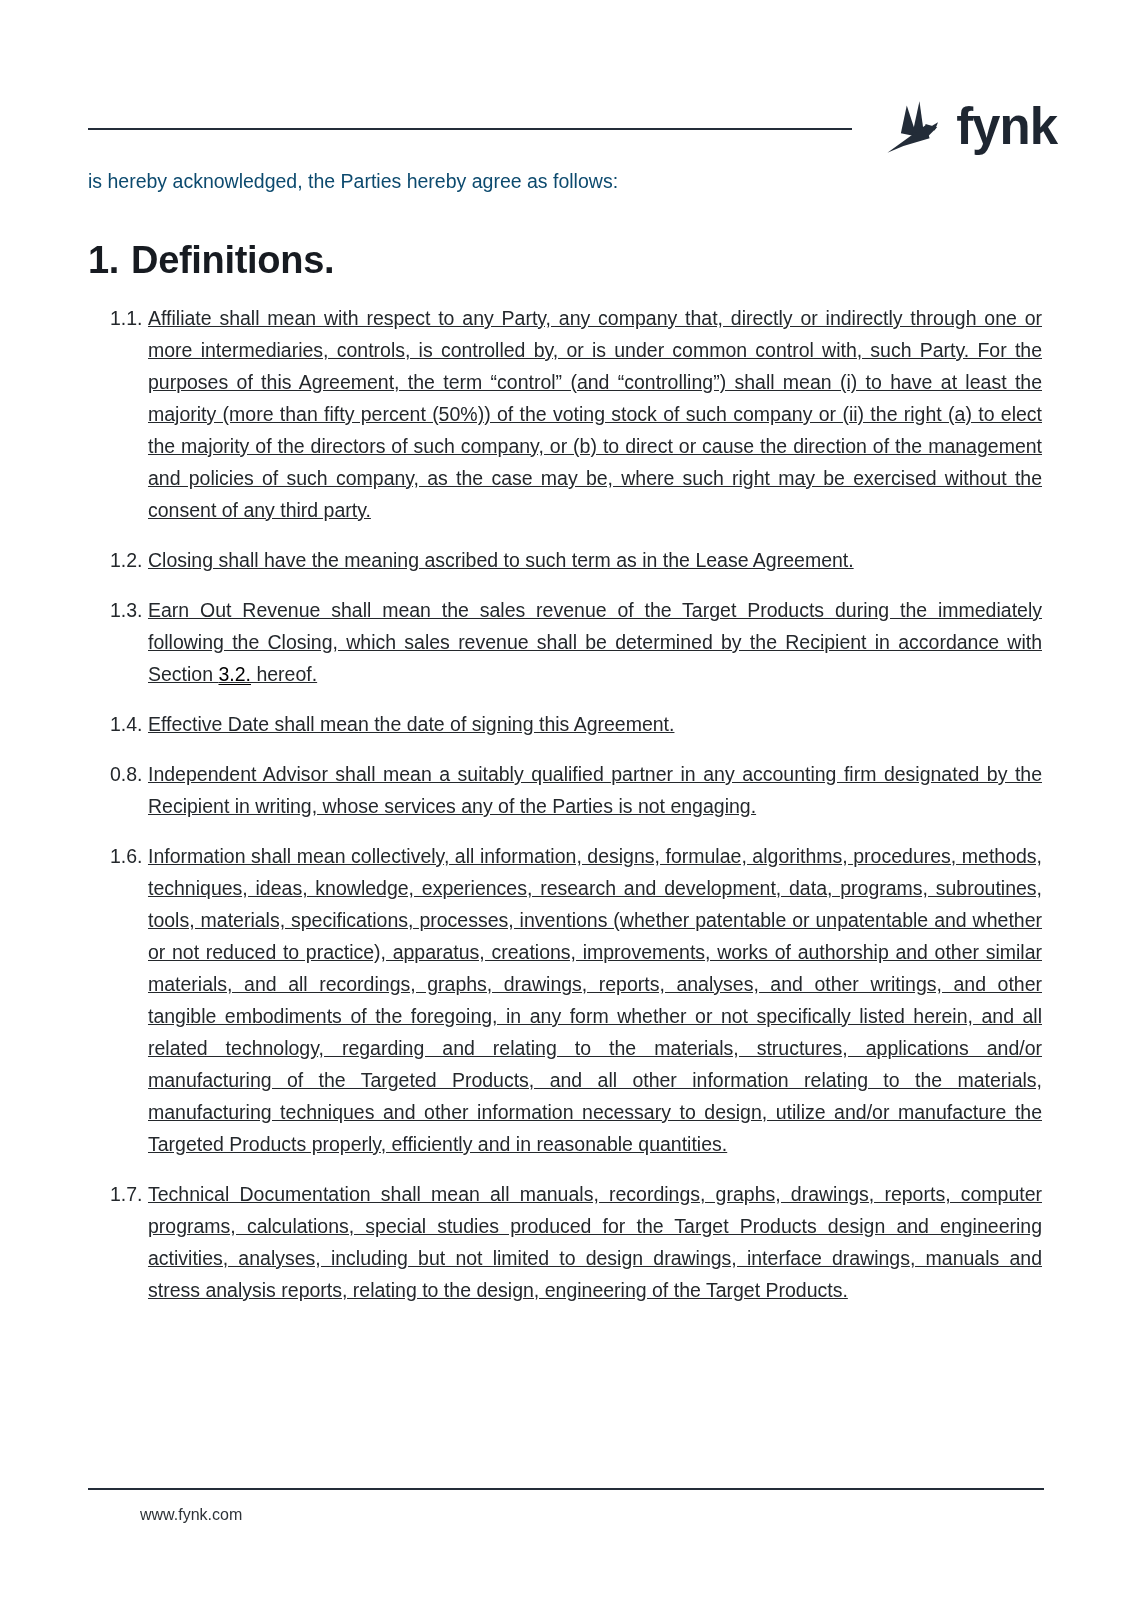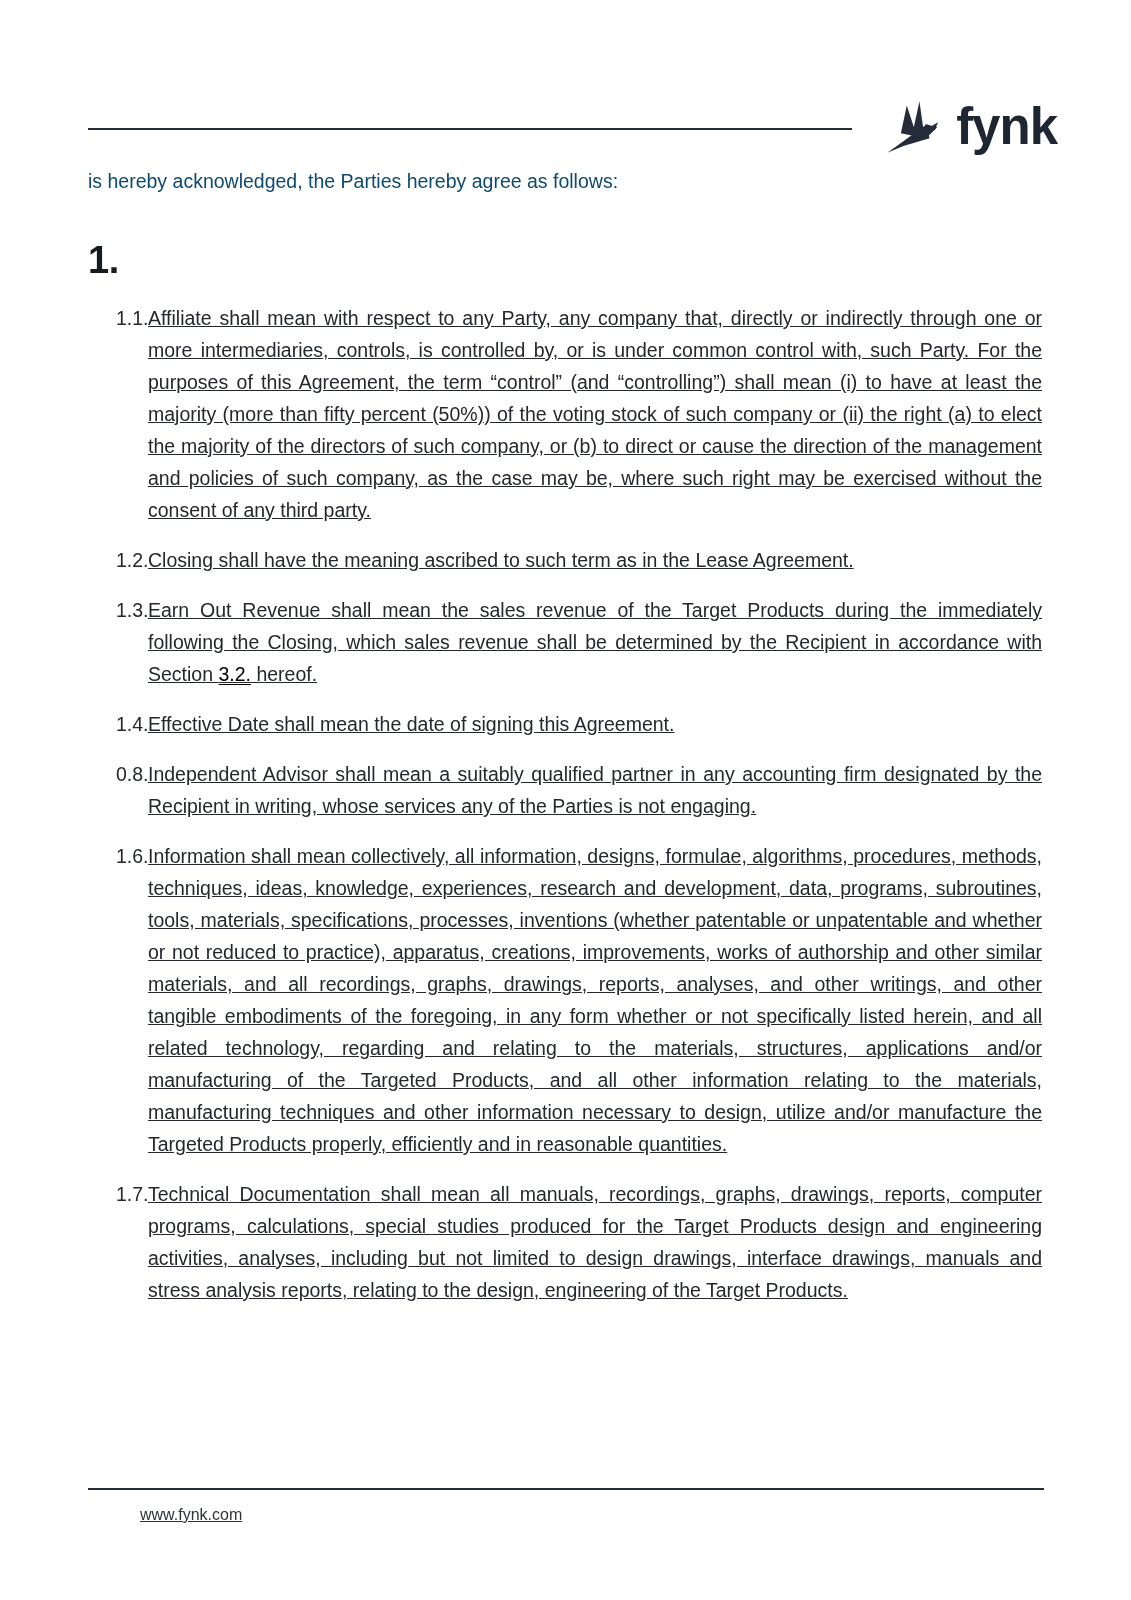--- a/index.html
+++ b/index.html
@@ -66,21 +66,21 @@
   .def-item {
     position: relative;
     padding-left: 60px;
     margin-bottom: 18px;
     font-size: 19.5px;
     line-height: 32px;
   }
   .def-item:last-child { margin-bottom: 0; }
   .def-num {
     position: absolute;
-    left: 28px;
+    left: 22px;
     top: 0;
   }
   .def-text {
     margin: 0;
     text-align: justify;
     text-decoration: underline;
   }
   .section-link {
     color: #000000;
     text-decoration: underline;
@@ -94,21 +94,20 @@
     left: 88px;
     top: 1488px;
     width: 956px;
   }
   .footer-rule { height: 2px; background: #242d39; }
   .footer-lines { margin: 13px 0 0 52px; }
   .footer-line {
     font-size: 16px;
     line-height: 24px;
     color: #2e3338;
-    text-decoration: underline;
   }
 </style>
 </head>
 <body>
 
 <div class="header">
   <div class="header-rule"></div>
   <div class="logo">
     <span>
       <svg width="54" height="58" viewBox="0 0 64 66" xmlns="http://www.w3.org/2000/svg" fill="#232c38">
@@ -120,20 +119,21 @@
       </svg>
     </span>
     <span class="logo-text">fynk</span>
   </div>
 </div>
 
 <p class="intro">is hereby acknowledged, the Parties hereby agree as follows:</p>
 
 <div class="heading">
   <span class="heading-num">1.</span>
+  <span>Definitions.</span>
 </div>
 
 <div class="def-list">
 
   <div class="def-item">
     <span class="def-num">1.1.</span>
     <p class="def-text">Affiliate shall mean with respect to any Party, any company that, directly or indirectly through one or more intermediaries, controls, is controlled by, or is under common control with, such Party. For the purposes of this Agreement, the term “control” (and “controlling”) shall mean (i) to have at least the majority (more than fifty percent (50%)) of the voting stock of such company or (ii) the right (a) to elect the majority of the directors of such company, or (b) to direct or cause the direction of the management and policies of such company, as the case may be, where such right may be exercised without the consent of any third party.</p>
   </div>
 
   <div class="def-item">

